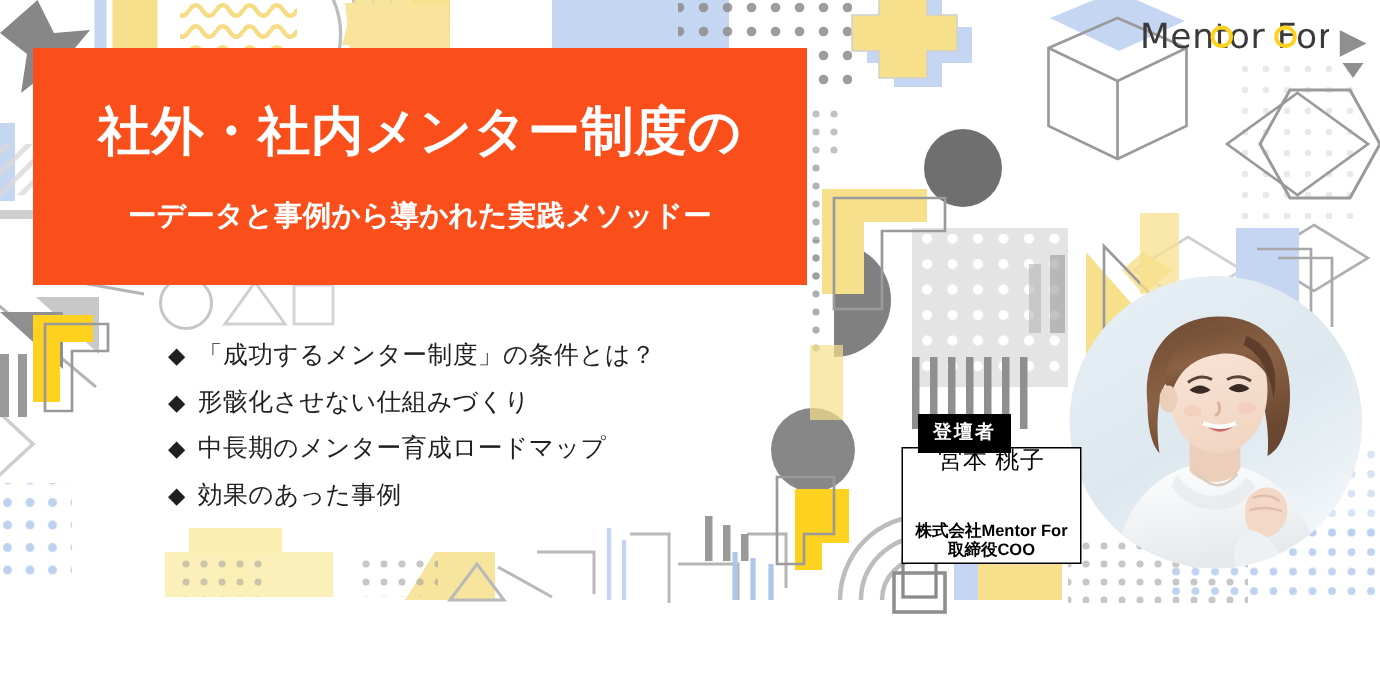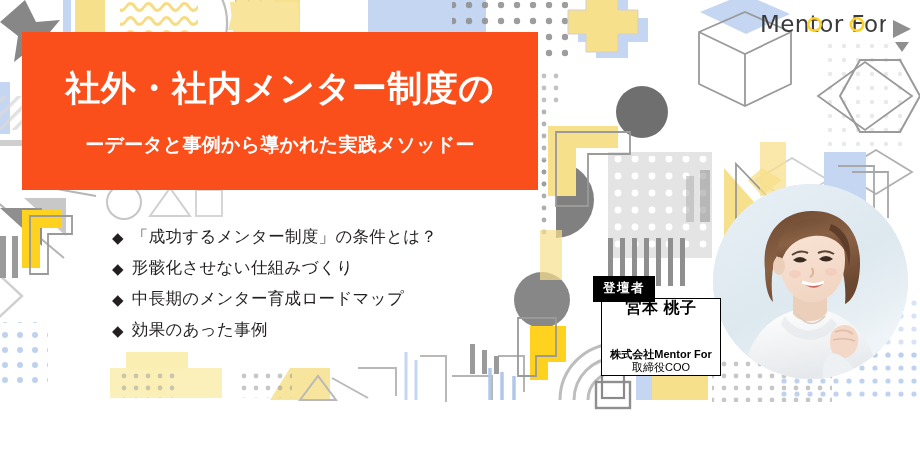--- a/index.html
+++ b/index.html
@@ -68,51 +68,51 @@
   .bullet-mark{
     font-size:15px;
     color:#231f20;
     margin-right:8px;
     line-height:1;
   }
 
   
   .speaker-tag{
     position:absolute;
-    left:593px;top:276px;
+    left:612px;top:276px;
     background:#000000;
     color:#ffffff;
     font-size:12.5px;
     font-weight:bold;
     letter-spacing:1.5px;
     padding:4px 10px 5px 10px;
     z-index:8;
   }
   .speaker-card{
     position:absolute;
     left:601px;top:298px;
     width:120px;height:78px;
     background:#ffffff;
     border:1.6px solid #000000;
     z-index:7;
     display:flex;flex-direction:column;
     align-items:center;justify-content:center;
     box-sizing:border-box;
   }
   .speaker-name{
-    font-size:16px;font-weight:bold;color:#000;
+    font-size:16px;font-weight:normal;color:#000;
     letter-spacing:0.5px;line-height:1.1;
     margin-bottom:4px;white-space:nowrap;
   }
   .speaker-company{
     font-size:11px;font-weight:bold;color:#000;
     line-height:1.25;white-space:nowrap;margin-top:27px;
   }
   .speaker-role{
-    font-size:11px;font-weight:normal;color:#000;
+    font-size:11px;font-weight:bold;color:#000;
     line-height:1.25;white-space:nowrap;
   }
 
   
   .logo{
     position:absolute;
     left:760px;top:8px;
     z-index:9;
     font-size:23px;
     color:#701a75;

